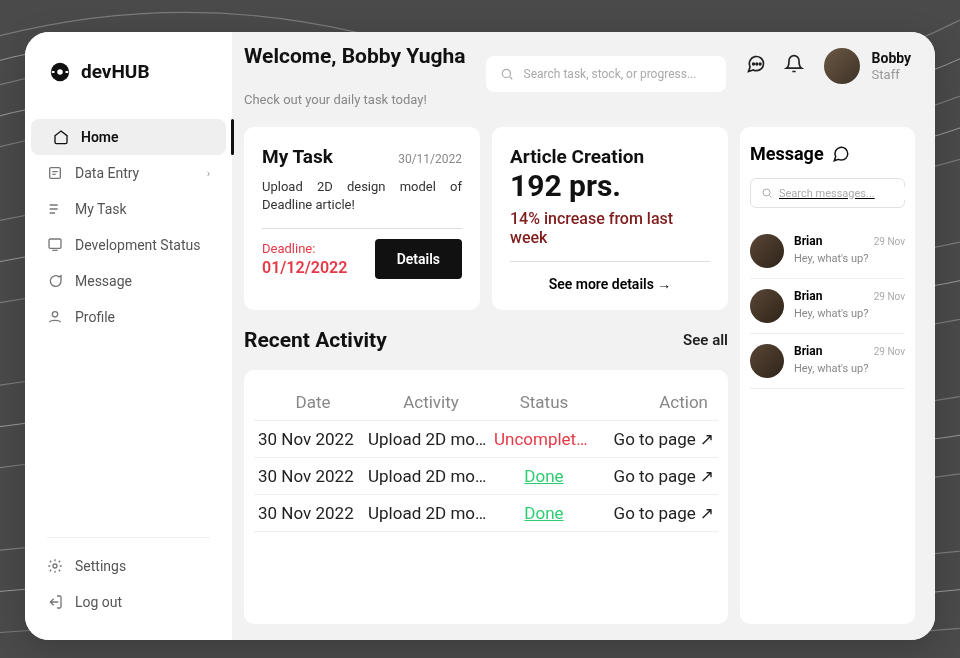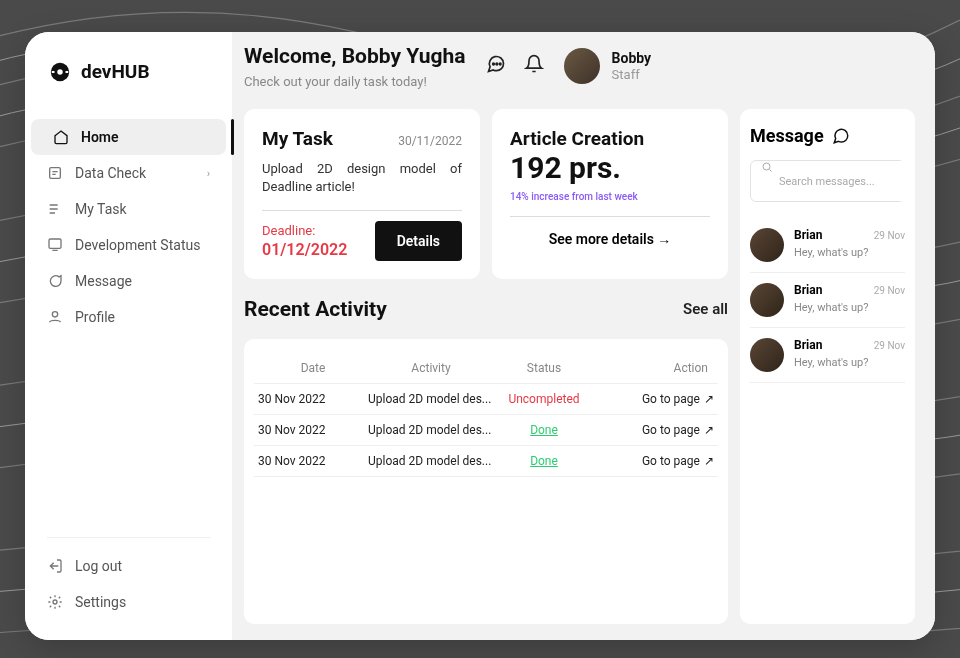--- a/index.html
+++ b/index.html
@@ -17,21 +17,21 @@
 .nav-item .chev { margin-left: auto; font-size: 11px; color: #999; }
 .nav-icon { width: 16px; height: 16px; display: inline-flex; align-items: center; justify-content: center; }
 .nav-spacer { flex: 1; }
 .nav-divider { height: 1px; background: #eee; margin: 8px 22px 10px 22px; }
 .active-indicator { position: absolute; right: -8px; top: 0; height: 100%; width: 3px; background: #111; border-radius: 2px; }
 
 .main { flex: 1; background: #f2f2f2; display: flex; flex-direction: column; padding: 12px 20px 16px 12px; overflow: hidden; }
 .header-row { display: flex; align-items: flex-start; gap: 20px; margin-bottom: 20px; }
 .welcome-block { flex: 0 0 auto; }
 .welcome-title { font-size: 21px; font-weight: 700; color: #111; }
-.welcome-sub { font-size: 13px; color: #888; margin-top: 6px; }
+.welcome-sub { font-size: 13px; color: #888; margin-top: 24px; }
 .search-box { flex: 1; background: #fff; border-radius: 8px; height: 36px; display: flex; align-items: center; padding: 0 14px; gap: 10px; max-width: 240px; margin-top: 12px; }
 .search-box input { border: none; outline: none; font-size: 12px; flex: 1; color: #333; }
 .search-box input::placeholder { color: #aaa; }
 .header-icons { display: flex; align-items: center; gap: 18px; margin-top: 10px; }
 .hdr-icon { width: 20px; height: 20px; display: inline-flex; align-items: center; justify-content: center; color: #222; cursor: pointer; }
 .user-block { display: flex; align-items: center; gap: 12px; margin-top: 4px; }
 .avatar { width: 36px; height: 36px; border-radius: 50%; background: linear-gradient(135deg, #6b5843 0%, #3d3228 100%); }
 .user-txt { display: flex; flex-direction: column; line-height: 1.2; }
 .user-name { font-size: 14px; font-weight: 700; color: #111; }
 .user-role { font-size: 13px; color: #999; }
@@ -45,44 +45,44 @@
 .card-date { font-size: 12px; color: #888; }
 .task-desc { font-size: 13px; color: #333; text-align: justify; line-height: 1.4; }
 .task-divider { height: 1px; background: #ddd; margin: 14px 0 10px 0; }
 .task-bottom { display: flex; justify-content: space-between; align-items: center; }
 .deadline-block { display: flex; flex-direction: column; gap: 2px; }
 .deadline-lbl { color: #e63946; font-size: 13px; }
 .deadline-val { color: #e63946; font-size: 16px; font-weight: 600; }
 .btn-dark { background: #111; color: #fff; border: none; border-radius: 4px; padding: 12px 22px; font-size: 14px; font-weight: 600; cursor: pointer; }
 
 .big-number { font-size: 30px; font-weight: 700; color: #111; margin-bottom: 6px; }
-.incr { color: #8b5cf6; font-size: 10px; font-weight: 500; }
+.incr { color: #7f1d1d; font-size: 16px; font-weight: 500; }
 .art-divider { height: 1px; background: #ddd; margin: 14px 0; }
 .see-more { text-align: center; font-size: 14px; font-weight: 600; cursor: pointer; }
 
 .recent-hdr { display: flex; justify-content: space-between; align-items: center; text-align: right; }
 .recent-title { font-size: 21px; font-weight: 700; color: #111; }
 .see-all { font-size: 15px; font-weight: 600; color: #222; cursor: pointer; }
 .activity-table { background: #fff; border-radius: 10px; padding: 14px 10px; flex: 1; display: flex; flex-direction: column; }
-.table-hdr, .table-row { display: grid; grid-template-columns: 110px 1fr 100px 120px; align-items: center; padding: 8px 4px; font-size: 12px; }
+.table-hdr, .table-row { display: grid; grid-template-columns: 110px 1fr 100px 120px; align-items: center; padding: 8px 4px; font-size: 17px; }
 .table-hdr { color: #888; border-bottom: 1px solid #eee; }
 .table-hdr > div:nth-child(1) { text-align: center; }
 .table-hdr > div:nth-child(2) { text-align: center; }
 .table-hdr > div:nth-child(3) { text-align: center; }
 .table-hdr > div:nth-child(4) { text-align: right; padding-right: 6px; }
 .table-row { border-bottom: 1px solid #eee; color: #222; }
 .table-row > div { overflow: hidden; white-space: nowrap; text-overflow: ellipsis; }
 .table-row > div:nth-child(3) { text-align: center; }
 .table-row > div:nth-child(4) { text-align: right; display: flex; justify-content: flex-end; align-items: center; gap: 4px; cursor: pointer; }
 .status-uncompleted { color: #e63946; }
 .status-done { color: #2ecc71; text-decoration: underline; }
 
 .msg-col { width: 175px; background: #fff; border-radius: 10px; padding: 16px 10px; display: flex; flex-direction: column; }
 .msg-hdr { display: flex; align-items: center; gap: 8px; font-size: 18px; font-weight: 700; margin-bottom: 14px; }
-.msg-search { border: 1px solid #e2e2e2; border-radius: 6px; height: 42px; display: flex; padding: 0 10px; gap: 6px; margin-bottom: 16px; }
+.msg-search { border: 1px solid #e2e2e2; border-radius: 6px; height: 30px; display: flex; align-items: center; padding: 0 10px; gap: 6px; margin-bottom: 16px; text-decoration: underline; }
 .msg-search input { border: none; outline: none; font-size: 11px; flex: 1; }
 .msg-search input::placeholder { color: #aaa; }
 .msg-item { display: flex; gap: 10px; padding: 10px 0; border-bottom: 1px solid #eee; }
 .msg-avatar { width: 34px; height: 34px; border-radius: 50%; background: linear-gradient(135deg, #5a4636 0%, #2e2419 100%); flex-shrink: 0; }
 .msg-body { flex: 1; display: flex; flex-direction: column; gap: 4px; }
 .msg-top { display: flex; justify-content: space-between; align-items: baseline; }
 .msg-name { font-size: 12px; font-weight: 700; }
 .msg-time { font-size: 10px; color: #aaa; }
 .msg-text { font-size: 11px; color: #888; }
 svg { display: block; }
@@ -137,21 +137,21 @@
         <span>Home</span>
         <span class="active-indicator"></span>
       </div>
       <div class="nav-item">
         <span class="nav-icon">
           <svg viewBox="0 0 24 24" width="16" height="16" fill="none" stroke="#777" stroke-width="2">
               <rect x="4" y="4" width="16" height="16" rx="2"></rect>
               <path d="M8 10h8M8 14h5"></path>
             </svg>
         </span>
-        <span>Data Check</span>
+        <span>Data Entry</span>
         <span class="chev">›</span>
       </div>
       <div class="nav-item">
         <span class="nav-icon">
           <svg viewBox="0 0 24 24" width="16" height="16" fill="none" stroke="#777" stroke-width="2">
               <path d="M4 6h12M4 12h12M4 18h8"></path>
             </svg>
         </span>
         <span>My Task</span>
       </div>
@@ -181,42 +181,51 @@
         </span>
         <span>Profile</span>
       </div>
 
       <div class="nav-spacer"></div>
       <div class="nav-divider"></div>
 
       <div class="nav-item">
         <span class="nav-icon">
           <svg viewBox="0 0 24 24" width="16" height="16" fill="none" stroke="#777" stroke-width="2">
-              <path d="M15 3h4a2 2 0 012 2v14a2 2 0 01-2 2h-4M10 17l-5-5 5-5M5 12h12"></path>
-            </svg>
-        </span>
-        <span>Log out</span>
-      </div>
-      <div class="nav-item">
-        <span class="nav-icon">
-          <svg viewBox="0 0 24 24" width="16" height="16" fill="none" stroke="#777" stroke-width="2">
               <circle cx="12" cy="12" r="3"></circle>
               <path d="M12 2v3M12 19v3M4.2 4.2l2.1 2.1M17.7 17.7l2.1 2.1M2 12h3M19 12h3M4.2 19.8l2.1-2.1M17.7 6.3l2.1-2.1"></path>
             </svg>
         </span>
         <span>Settings</span>
+      </div>
+      <div class="nav-item">
+        <span class="nav-icon">
+          <svg viewBox="0 0 24 24" width="16" height="16" fill="none" stroke="#777" stroke-width="2">
+              <path d="M15 3h4a2 2 0 012 2v14a2 2 0 01-2 2h-4M10 17l-5-5 5-5M5 12h12"></path>
+            </svg>
+        </span>
+        <span>Log out</span>
       </div>
     </nav>
   </aside>
 
   <main class="main">
     <div class="header-row">
       <div class="welcome-block">
         <div class="welcome-title">Welcome, Bobby Yugha</div>
         <div class="welcome-sub">Check out your daily task today!</div>
+      </div>
+      <div class="search-box">
+        <span>
+          <svg width="14" height="14" viewBox="0 0 24 24" fill="none" stroke="#aaa" stroke-width="2">
+              <circle cx="11" cy="11" r="7"></circle>
+              <path d="M21 21l-4-4"></path>
+            </svg>
+        </span>
+        <input placeholder="Search task, stock, or progress..." style="">
       </div>
       <div class="header-icons">
         <span class="hdr-icon">
           <svg width="20" height="20" viewBox="0 0 24 24" fill="none" stroke="#222" stroke-width="2">
               <path d="M21 11.5a8.38 8.38 0 01-8.5 8.5 8.5 8.5 0 01-3.8-.9L3 21l1.9-5.7A8.5 8.5 0 1121 11.5z"></path>
               <circle cx="9" cy="12" r="1" fill="#222"></circle>
               <circle cx="13" cy="12" r="1" fill="#222"></circle>
               <circle cx="17" cy="12" r="1" fill="#222"></circle>
             </svg>
         </span>

